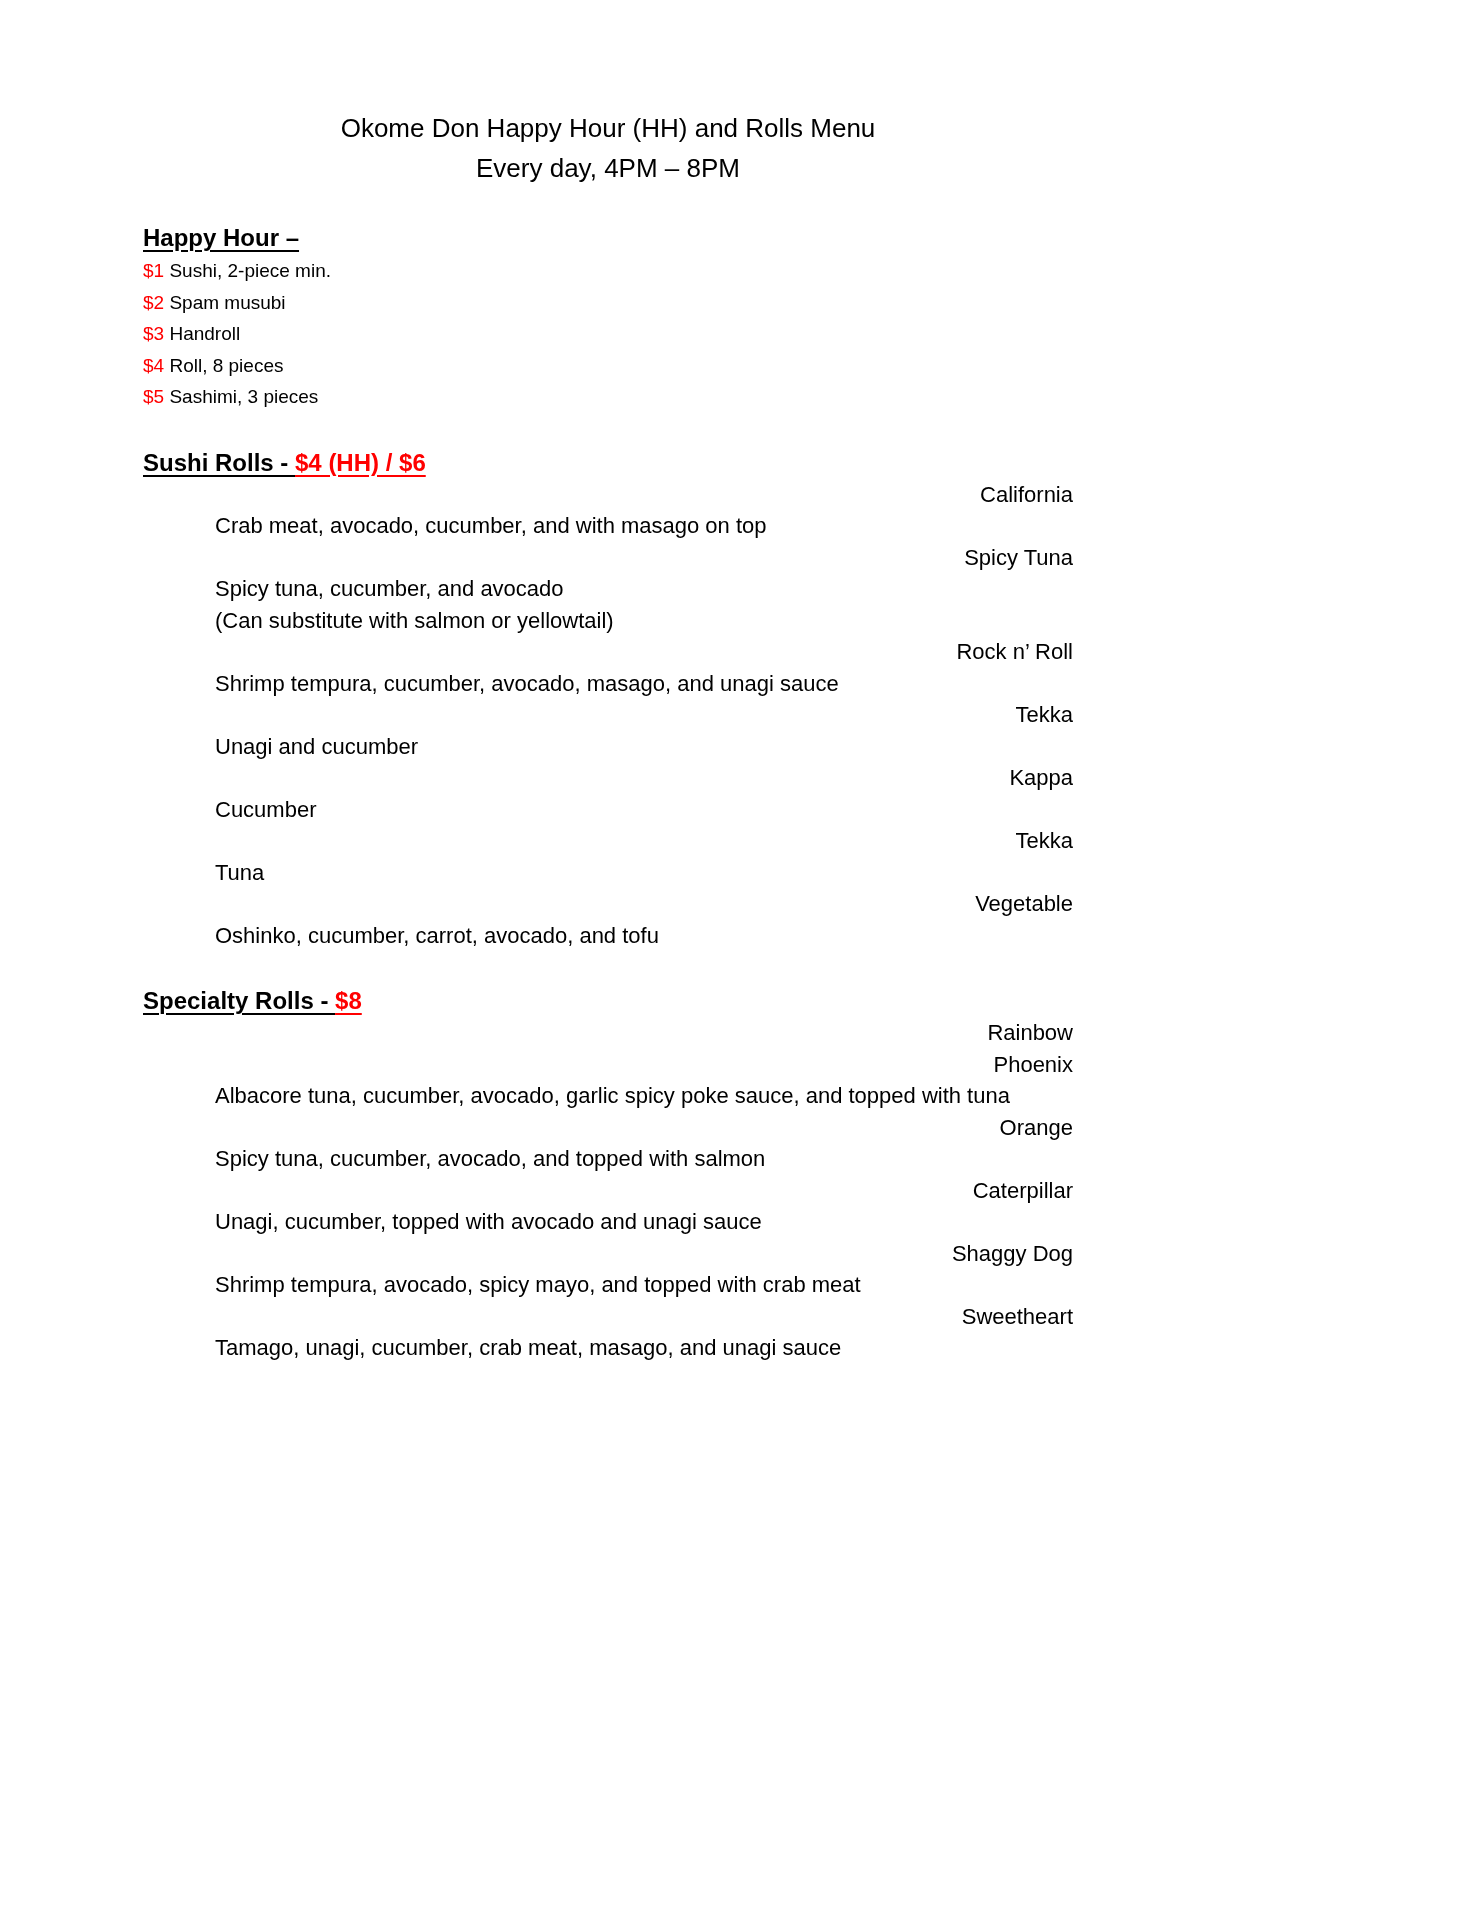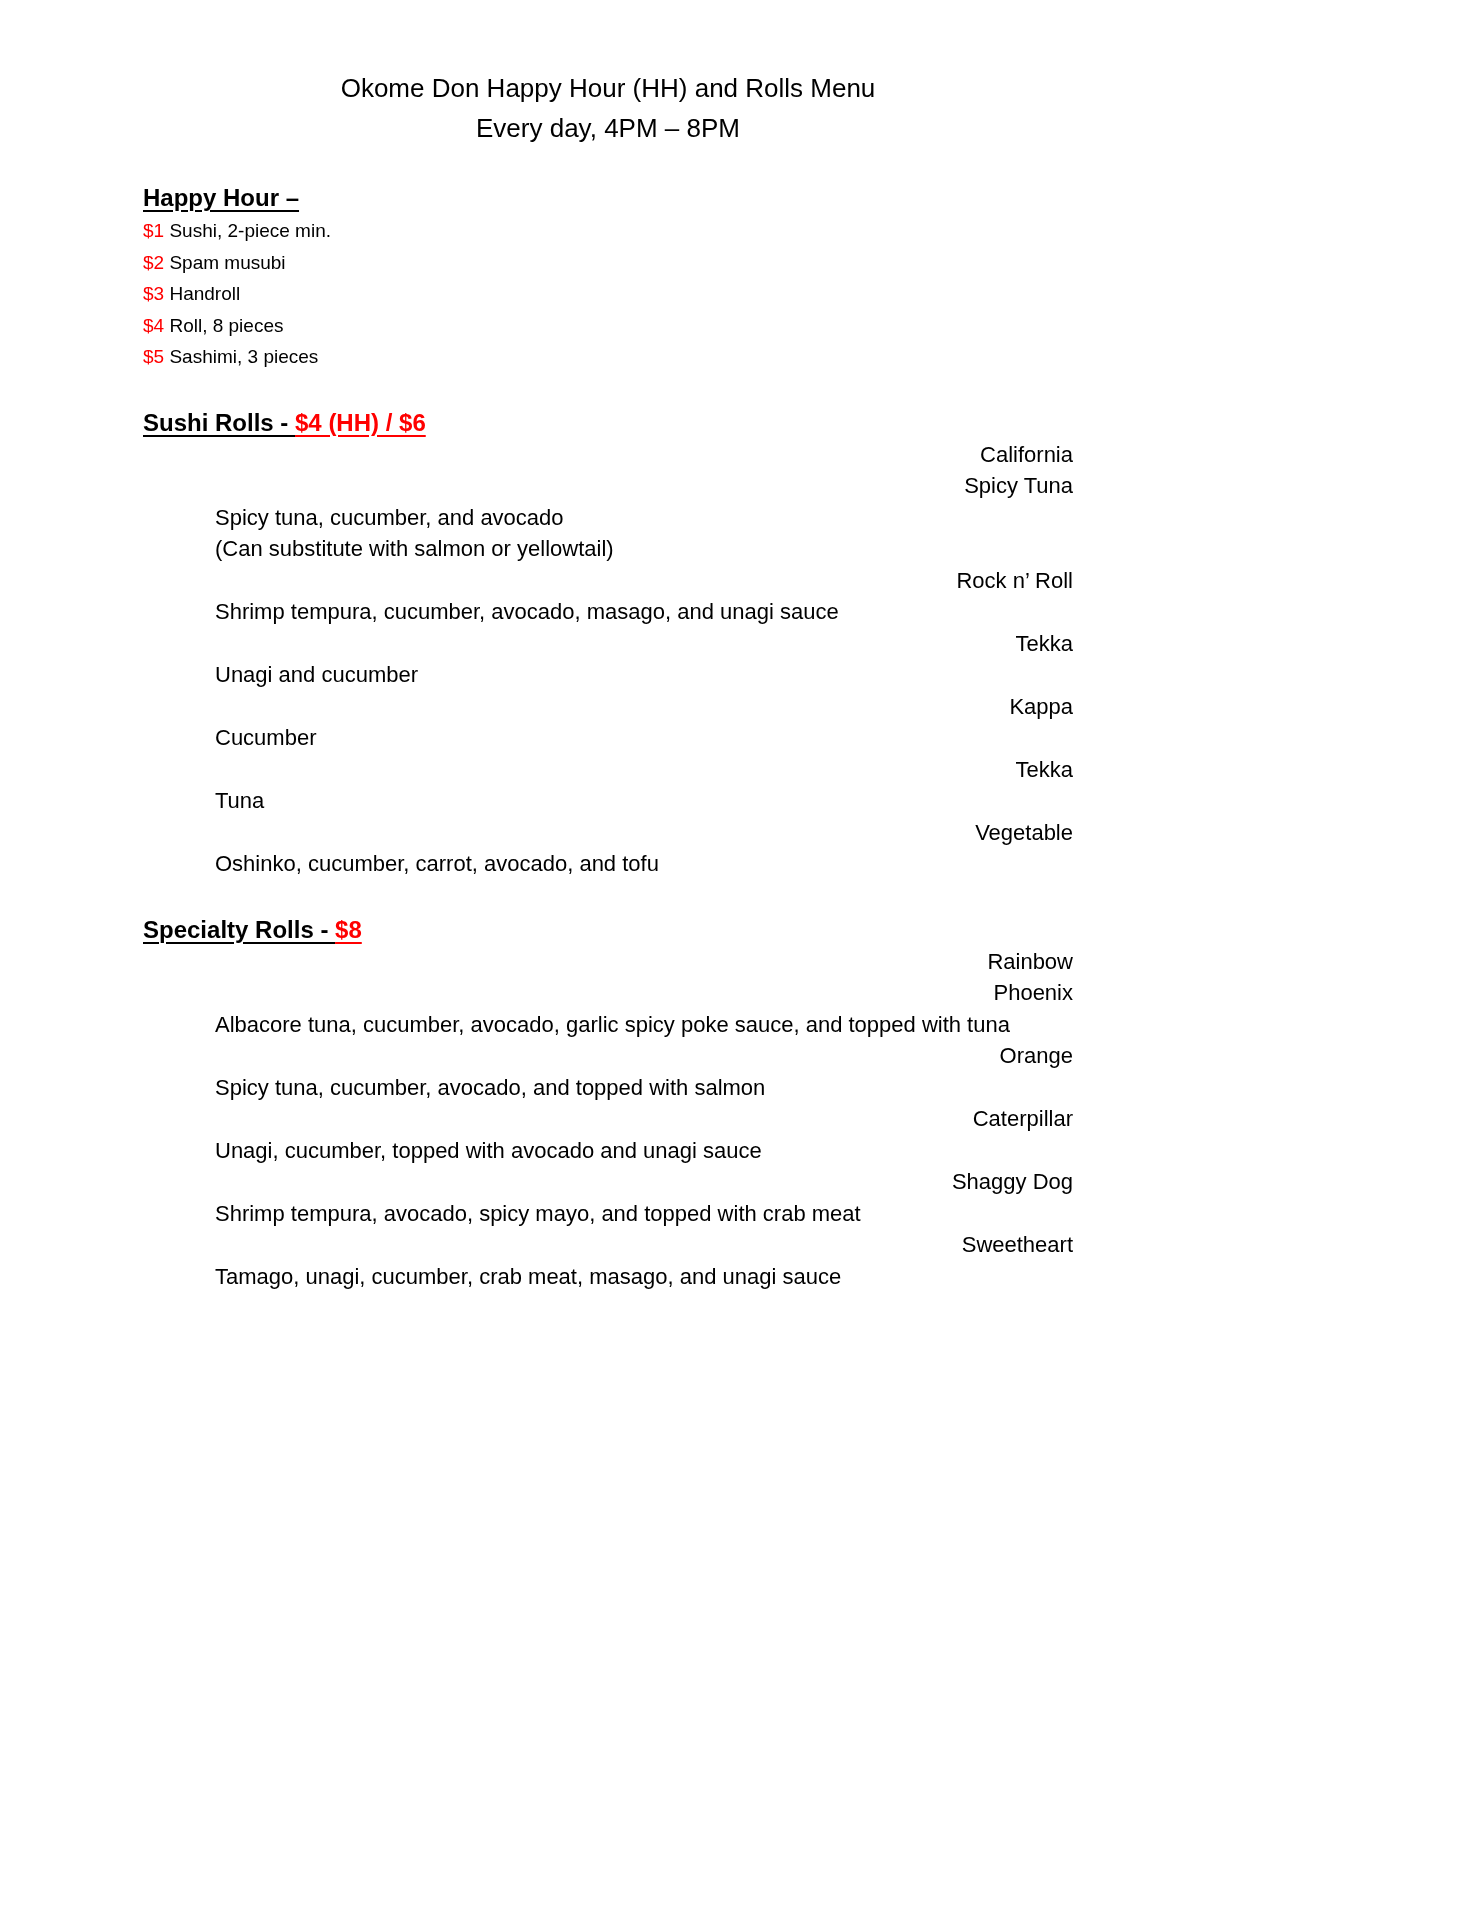--- a/index.html
+++ b/index.html
@@ -10,21 +10,21 @@
   body {
     width: 1484px;
     height: 1920px;
     overflow: hidden;
     font-family: "Liberation Sans", "DejaVu Sans", sans-serif;
     color: #000000;
     -webkit-font-smoothing: antialiased;
   }
   .doc {
     box-sizing: border-box;
-    padding: 68px 0 0 143px;
+    padding: 108px 0 0 143px;
     width: 1220px;
   }
   .content {
     width: 930px;
   }
   .title-line {
     text-align: center;
     font-size: 26px;
     line-height: 40px;
     color: #000000;
@@ -83,20 +83,21 @@
         <div class="line"><span class="red">$4</span> <span>Roll, 8 pieces</span></div>
         <div class="line"><span class="red">$5</span> <span>Sashimi, 3 pieces</span></div>
       </div>
     </div>
 
     <div class="section">
       <div class="section-heading"><span class="u">Sushi Rolls - </span><span class="u red">$4 (HH) / $6</span></div>
 
       <div>
         <div class="item-name">California</div>
+        <div class="item-desc">Crab meat, avocado, cucumber, and with masago on top</div>
       </div>
       <div>
         <div class="item-name">Spicy Tuna</div>
         <div class="item-desc">Spicy tuna, cucumber, and avocado</div>
         <div class="item-desc">(Can substitute with salmon or yellowtail)</div>
       </div>
       <div>
         <div class="item-name">Rock n’ Roll</div>
         <div class="item-desc">Shrimp tempura, cucumber, avocado, masago, and unagi sauce</div>
       </div>

